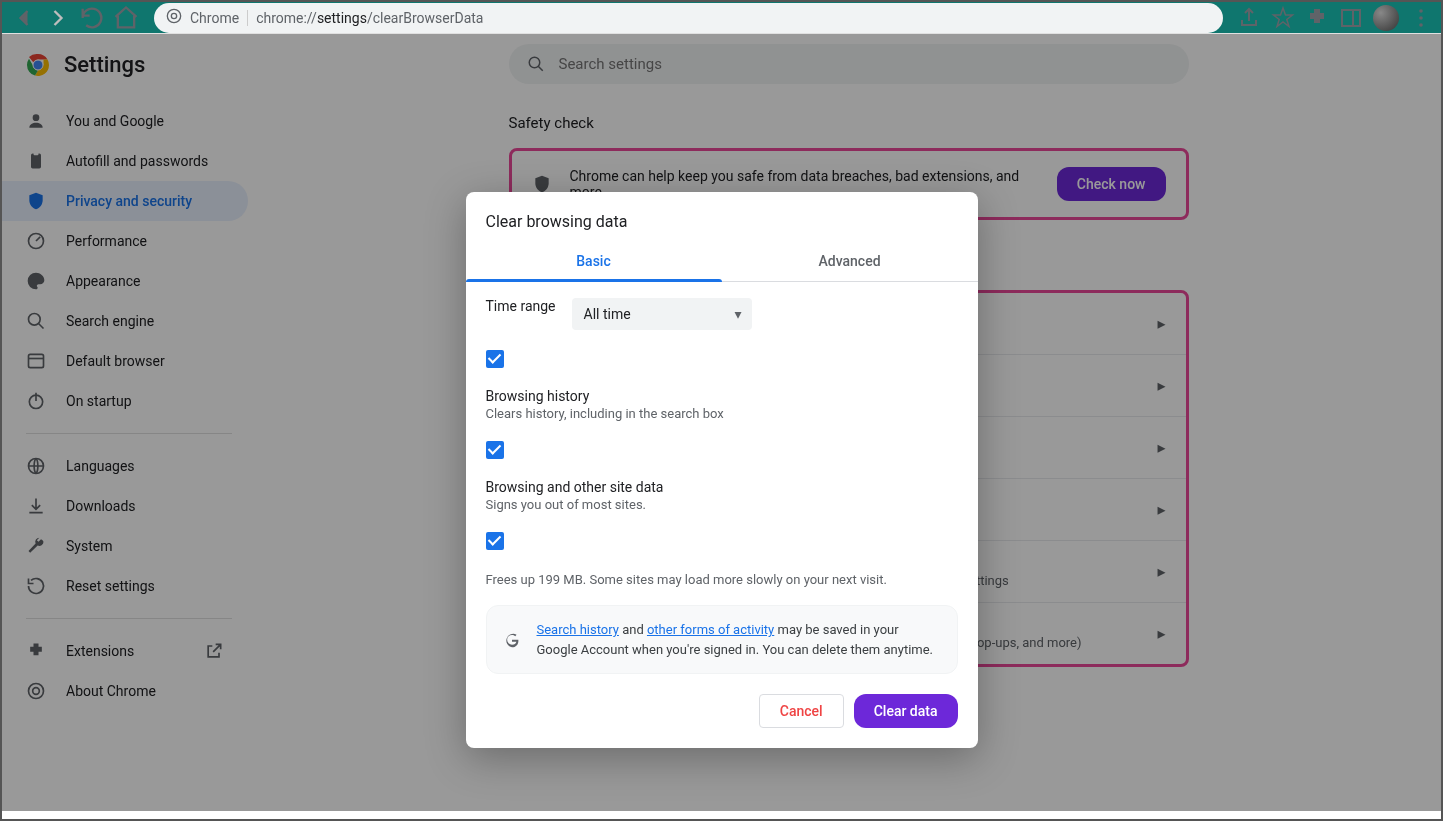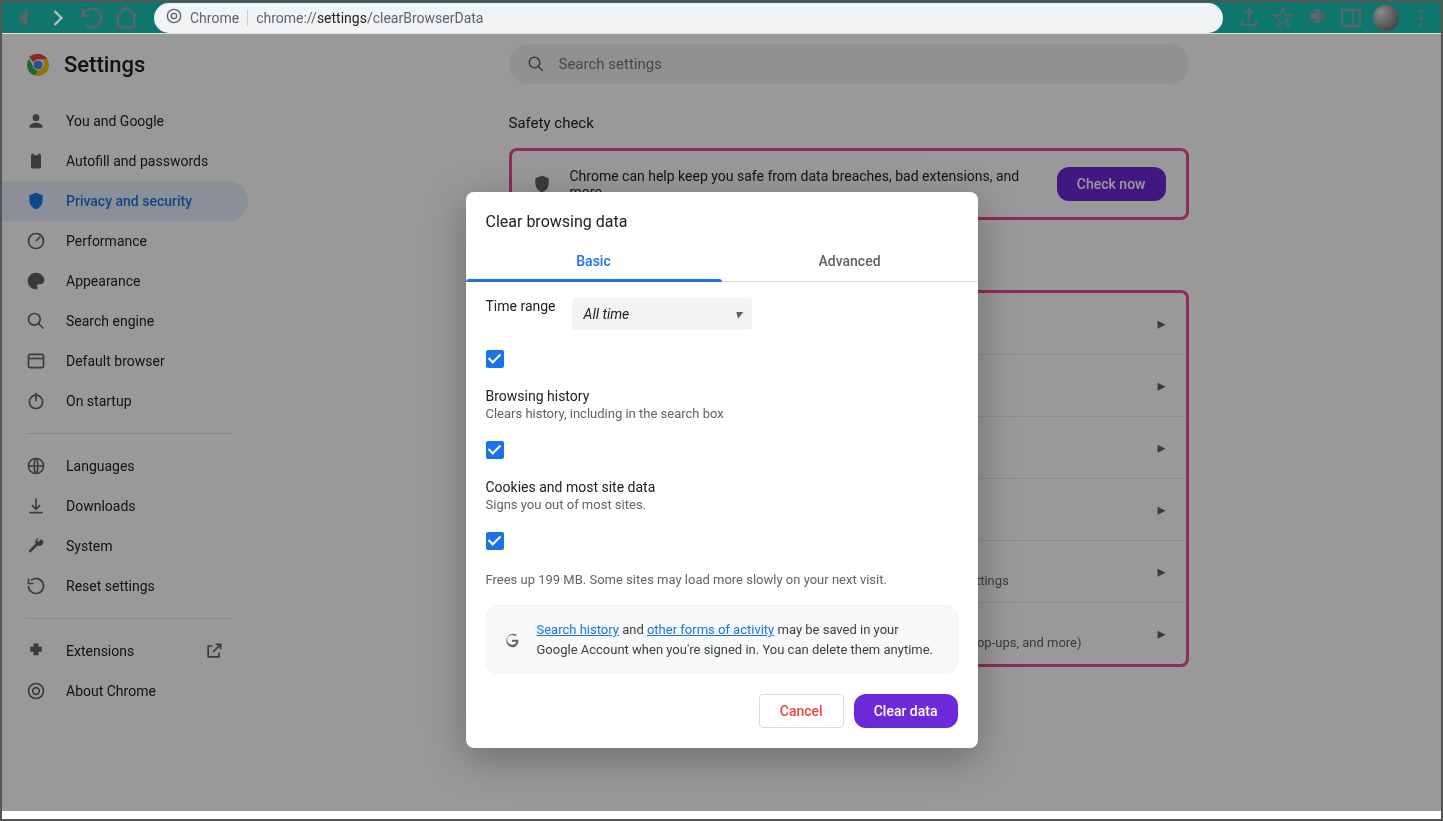--- a/index.html
+++ b/index.html
@@ -56,21 +56,21 @@
   .dialog { width: 512px; background: #fff; border-radius: 8px; margin-top: 158px; box-shadow: 0 10px 40px rgba(0,0,0,0.3); overflow: hidden; }
   .dlg-title { font-size: 16px; color: #202124; padding: 20px 20px 10px 20px; }
   .tabs { display: flex; border-bottom: 1px solid #dadce0; }
   .tab { flex: 1; text-align: center; padding: 12px 0; font-size: 14px; color: #5f6368; cursor: pointer; position: relative; font-weight: 500; }
   .tab.active { color: #1a73e8; }
   .tab.active::after { content: ""; position: absolute; left: 0; right: 0; bottom: -1px; height: 3px; background: #1a73e8; border-radius: 3px 3px 0 0; }
   
   .dlg-body { padding: 16px 20px 0 20px; }
   .time-row { display: flex; gap: 16px; margin-bottom: 18px; }
   .time-row label { font-size: 14px; color: #202124; }
-  .dropdown { background: #f1f3f4; border: none; padding: 8px 36px 8px 12px; border-radius: 4px; font-size: 14px; color: #202124; position: relative; display: inline-flex; align-items: center; cursor: pointer; min-width: 180px; font-style: italic; }
+  .dropdown { background: #f1f3f4; border: none; padding: 8px 36px 8px 12px; border-radius: 4px; font-size: 14px; color: #202124; position: relative; display: inline-flex; align-items: center; cursor: pointer; min-width: 180px; }
   .dropdown::after { content: "▾"; position: absolute; right: 10px; color: #5f6368; }
   
   .check-row { display: flex; gap: 20px; margin-bottom: 18px; flex-direction: column; }
   .chk { width: 18px; height: 18px; background: #1a73e8; border-radius: 2px; position: relative; flex-shrink: 0; margin-top: 2px; cursor: pointer; }
   .chk::after { content: ""; position: absolute; left: 5px; top: 1px; width: 5px; height: 10px; border: solid #fff; border-width: 0 2px 2px 0; transform: rotate(45deg); }
   .check-text .c1 { font-size: 14px; color: #202124; }
   .check-text .c2 { font-size: 13px; color: #5f6368; margin-top: 2px; }
   
   .info-box { background: #f8f9fa; border: 1px solid #f1f3f4; border-radius: 12px; padding: 14px 16px; display: flex; gap: 16px; font-size: 13px; color: #3c4043; line-height: 1.5; margin-top: 18px; }
   .info-box a { color: #1a73e8; text-decoration: underline; }
@@ -417,21 +417,21 @@
         <div class="check-row">
           <div class="chk"></div>
           <div class="check-text">
               <div class="c1">Browsing history</div>
               <div class="c2">Clears history, including in the search box</div>
             </div>
         </div>
         <div class="check-row">
           <div class="chk"></div>
           <div class="check-text">
-              <div class="c1">Cookies and most site data</div>
+              <div class="c1">Browsing and other site data</div>
               <div class="c2">Signs you out of most sites.</div>
             </div>
         </div>
         <div class="check-row">
           <div class="chk"></div>
           <div class="check-text">
               <div class="c2">Frees up 199 MB. Some sites may load more slowly on your next visit.</div>
             </div>
         </div>
 

